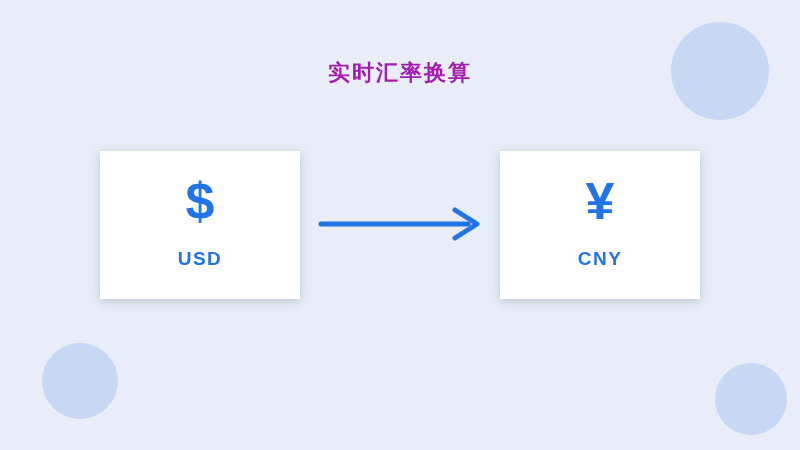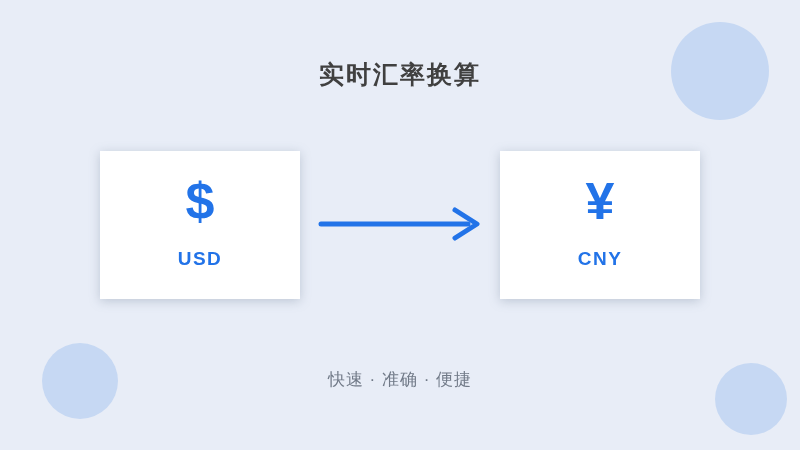--- a/index.html
+++ b/index.html
@@ -26,24 +26,24 @@
   .circle.bottom-left { left: 42px;  top: 343px; width: 76px; height: 76px; }
   .circle.bottom-right{ left: 715px; top: 363px; width: 72px; height: 72px; }
 
   
   .page-title {
     position: absolute;
     top: 58px;
     left: 0;
     width: 800px;
     text-align: center;
-    font-size: 25px;
+    font-size: 22px;
     font-weight: bold;
     letter-spacing: 2px;
-    color: #404040;
+    color: #a21caf;
   }
 
   
   .card {
     position: absolute;
     top: 151px;
     width: 200px;
     height: 148px;
     background: #ffffff;
     box-shadow: 0 2px 10px rgba(110, 125, 150, 0.35);
@@ -119,15 +119,14 @@
       <line class="arrow-stroke" x1="3" y1="18" x2="150" y2="18"></line>
       <polyline class="arrow-stroke" points="137,4 159,18 137,32"></polyline>
     </svg>
   </div>
 
   <div class="card to">
     <div class="currency-symbol">¥</div>
     <div class="currency-code">CNY</div>
   </div>
 
-  <div class="tagline">快速 · 准确 · 便捷</div>
 
 </div>
 
 </body></html>

